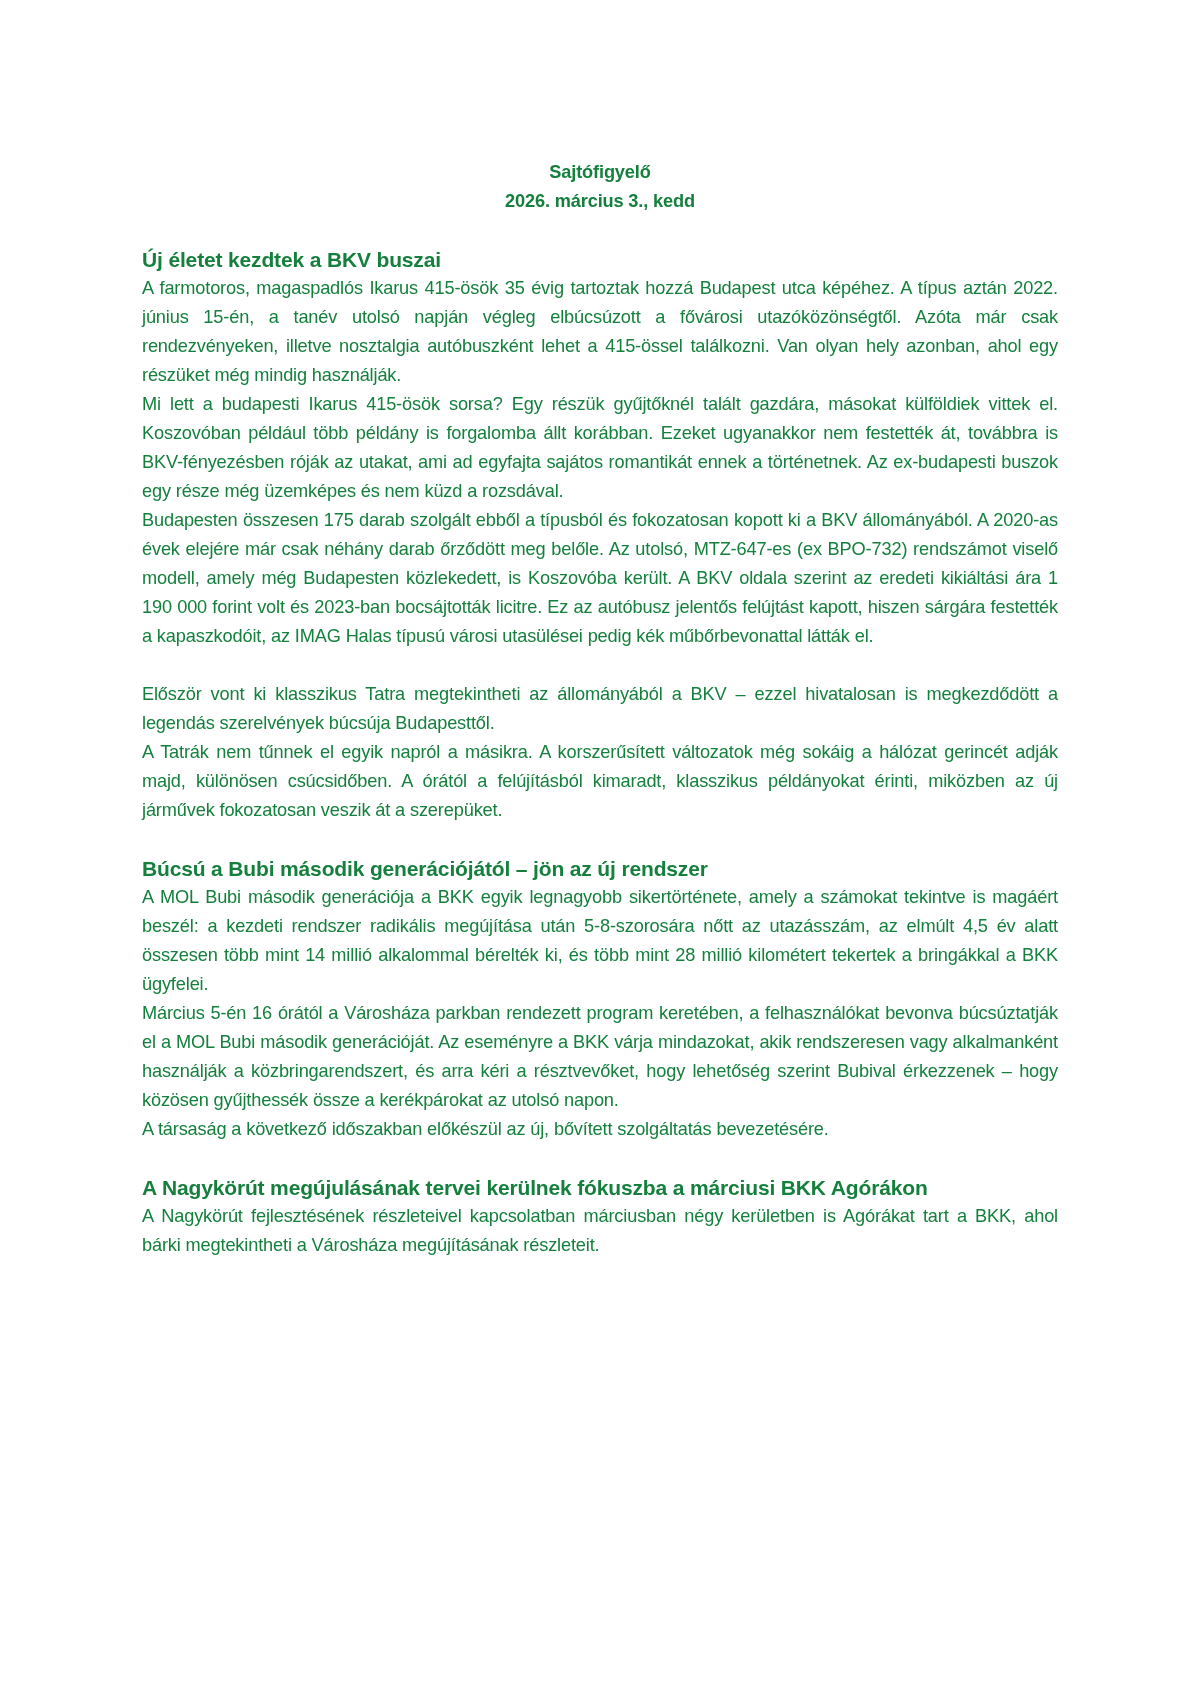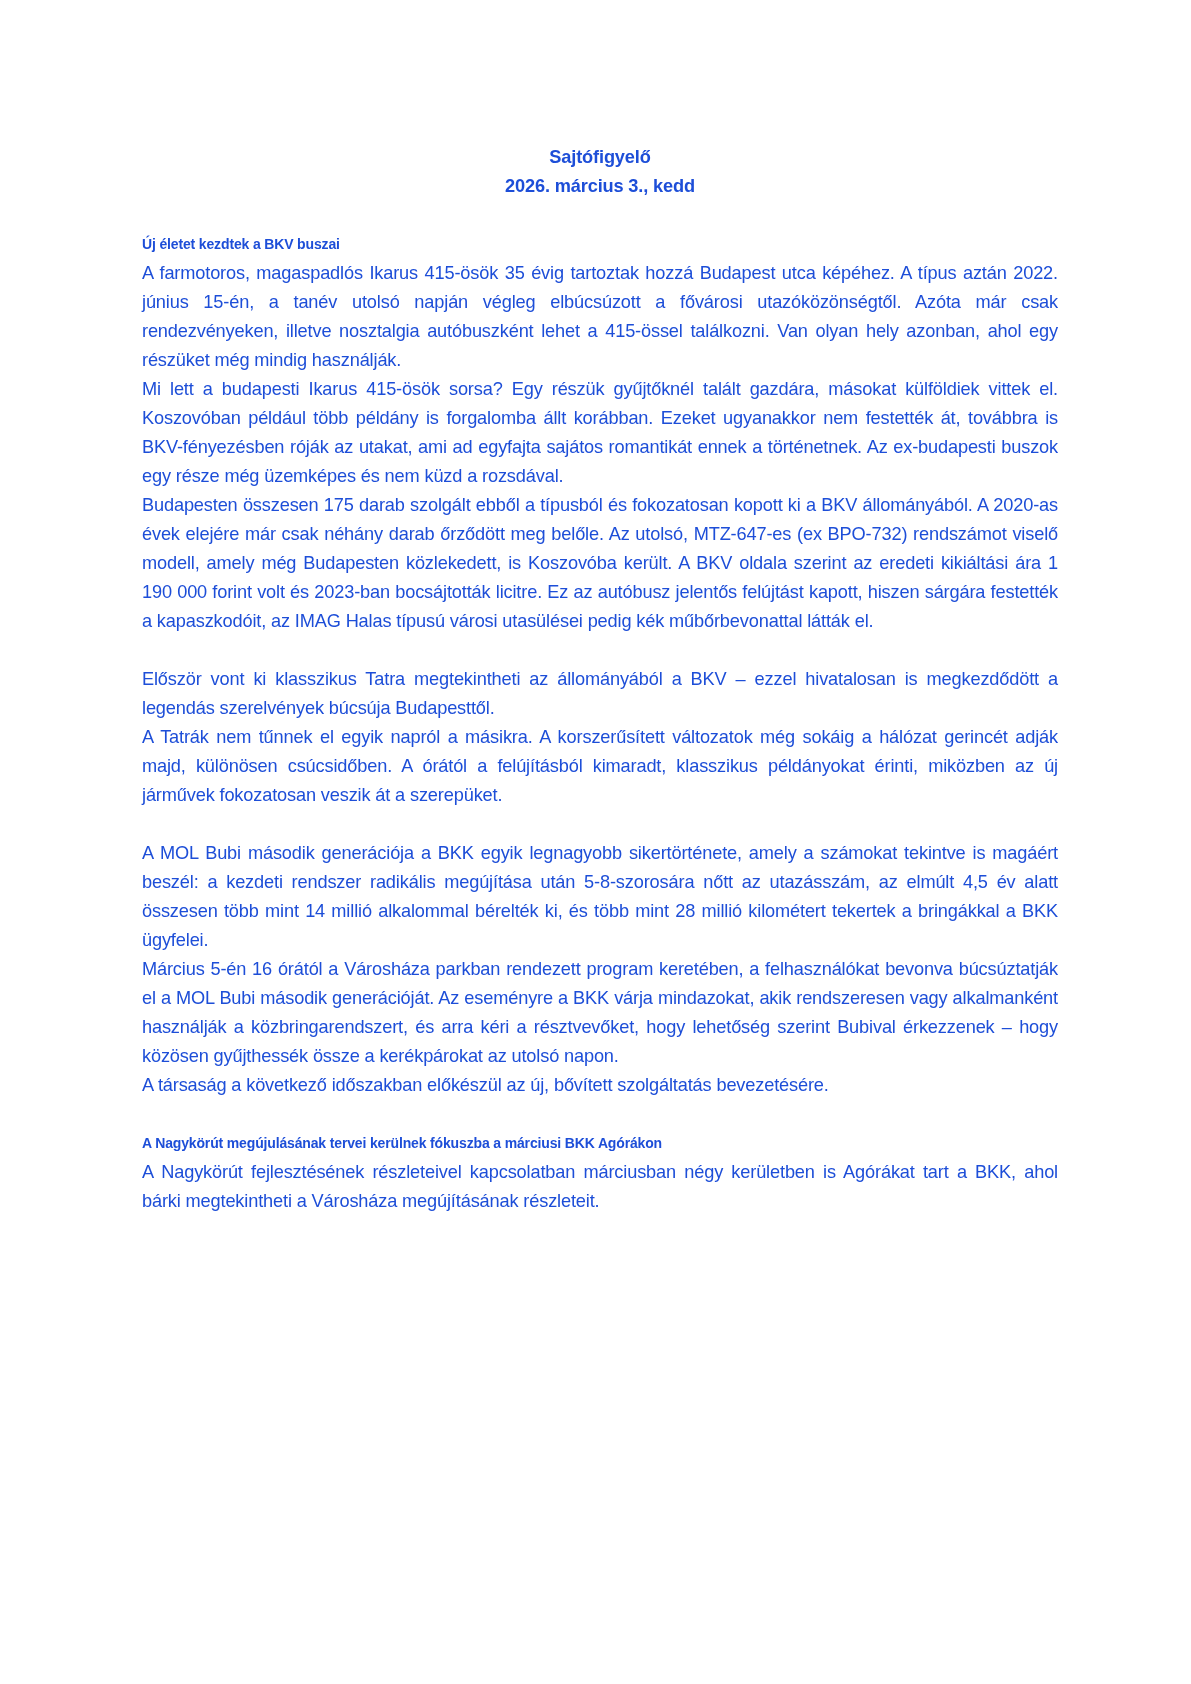--- a/index.html
+++ b/index.html
@@ -1,32 +1,32 @@
 <!DOCTYPE html>
 <html><head>
 <meta charset="utf-8">
 <style>
   html, body { margin: 0; padding: 0; background: #ffffff; }
   body { width: 1191px; height: 1684px; position: relative; overflow: hidden; }
   .page {
     position: absolute;
     left: 142px;
-    top: 143px;
+    top: 158px;
     width: 916px;
     font-family: "Liberation Sans", sans-serif;
     font-size: 18.2px;
     line-height: 29px;
-    color: #1d4ed8;
+    color: #15803d;
     letter-spacing: -0.15px;
   }
   .title-block { text-align: center; font-weight: bold; }
   .title-line { display: block; }
   .article { margin-top: 29px; }
   .article h2 {
-    font-size: 14px;
+    font-size: 21px;
     font-weight: bold;
     margin: 0;
     line-height: 29px;
   }
   .article p {
     margin: 0;
     text-align: justify;
   }
 </style>
 </head>
@@ -44,20 +44,21 @@
     <p>Mi lett a budapesti Ikarus 415-ösök sorsa? Egy részük gyűjtőknél talált gazdára, másokat külföldiek vittek el. Koszovóban például több példány is forgalomba állt korábban. Ezeket ugyanakkor nem festették át, továbbra is BKV-fényezésben róják az utakat, ami ad egyfajta sajátos romantikát ennek a történetnek. Az ex-budapesti buszok egy része még üzemképes és nem küzd a rozsdával.</p>
     <p>Budapesten összesen 175 darab szolgált ebből a típusból és fokozatosan kopott ki a BKV állományából. A 2020-as évek elejére már csak néhány darab őrződött meg belőle.  Az utolsó, MTZ-647-es (ex BPO-732) rendszámot viselő modell, amely még Budapesten közlekedett, is Koszovóba került. A BKV oldala szerint az eredeti kikiáltási ára 1 190 000 forint volt és 2023-ban bocsájtották licitre. Ez az autóbusz jelentős felújtást kapott, hiszen sárgára festették a kapaszkodóit, az IMAG Halas típusú városi utasülései pedig kék műbőrbevonattal látták el.</p>
   </div>
 
   <div class="article">
     <p>Először vont ki klasszikus Tatra megtekintheti az állományából a BKV – ezzel hivatalosan is megkezdődött a legendás szerelvények búcsúja Budapesttől.</p>
     <p>A Tatrák nem tűnnek el egyik napról a másikra. A korszerűsített változatok még sokáig a hálózat gerincét adják majd, különösen csúcsidőben. A órától a felújításból kimaradt, klasszikus példányokat érinti, miközben az új járművek fokozatosan veszik át a szerepüket.</p>
   </div>
 
   <div class="article">
+    <h2>Búcsú a Bubi második generációjától – jön az új rendszer</h2>
     <p>A MOL Bubi második generációja a BKK egyik legnagyobb sikertörténete, amely a számokat tekintve is magáért beszél: a kezdeti rendszer radikális megújítása után 5-8-szorosára nőtt az utazásszám, az elmúlt 4,5 év alatt összesen több mint 14 millió alkalommal bérelték ki, és több mint 28 millió kilométert tekertek a bringákkal a BKK ügyfelei.</p>
     <p>Március 5-én 16 órától a Városháza parkban rendezett program keretében, a felhasználókat bevonva búcsúztatják el a MOL Bubi második generációját. Az eseményre a BKK várja mindazokat, akik rendszeresen vagy alkalmanként használják a közbringarendszert, és arra kéri a résztvevőket, hogy lehetőség szerint Bubival érkezzenek – hogy közösen gyűjthessék össze a kerékpárokat az utolsó napon.</p>
     <p>A társaság a következő időszakban előkészül az új, bővített szolgáltatás bevezetésére.</p>
   </div>
 
   <div class="article">
     <h2>A Nagykörút megújulásának tervei kerülnek fókuszba a márciusi BKK Agórákon</h2>
     <p>A Nagykörút fejlesztésének részleteivel kapcsolatban márciusban négy kerületben is Agórákat tart a BKK, ahol bárki megtekintheti a Városháza megújításának részleteit.</p>
   </div>
 </div>

